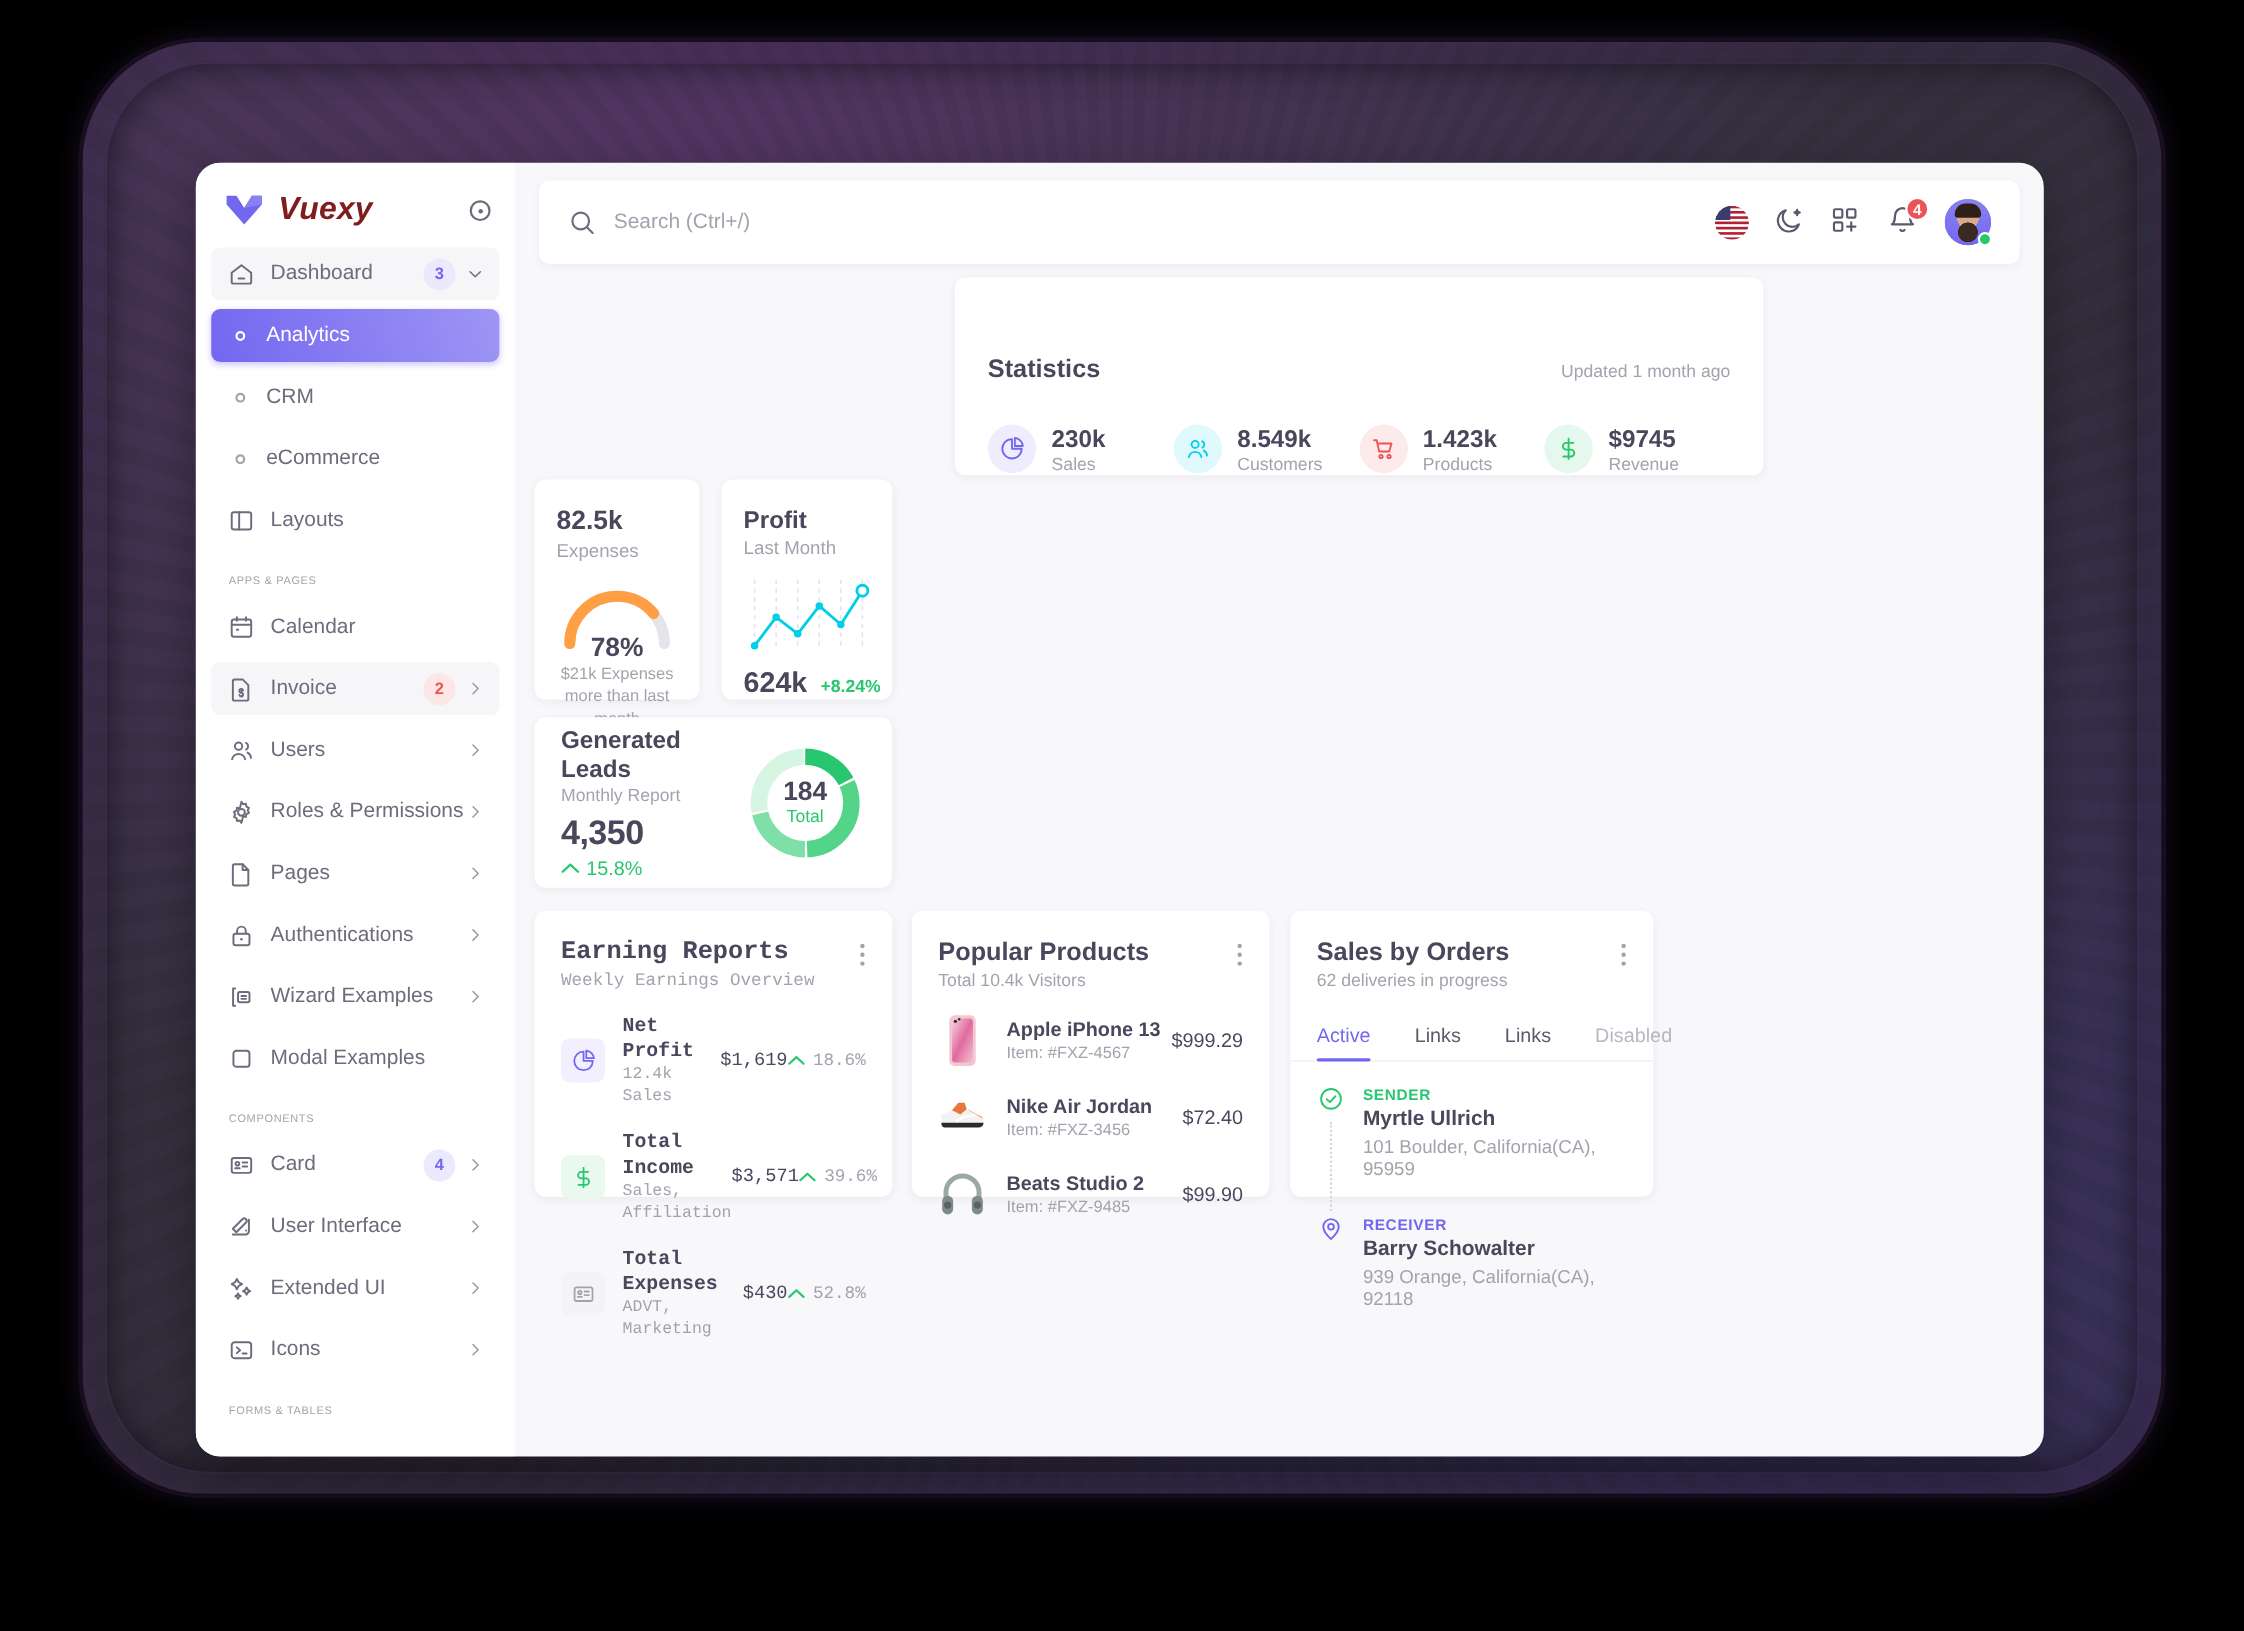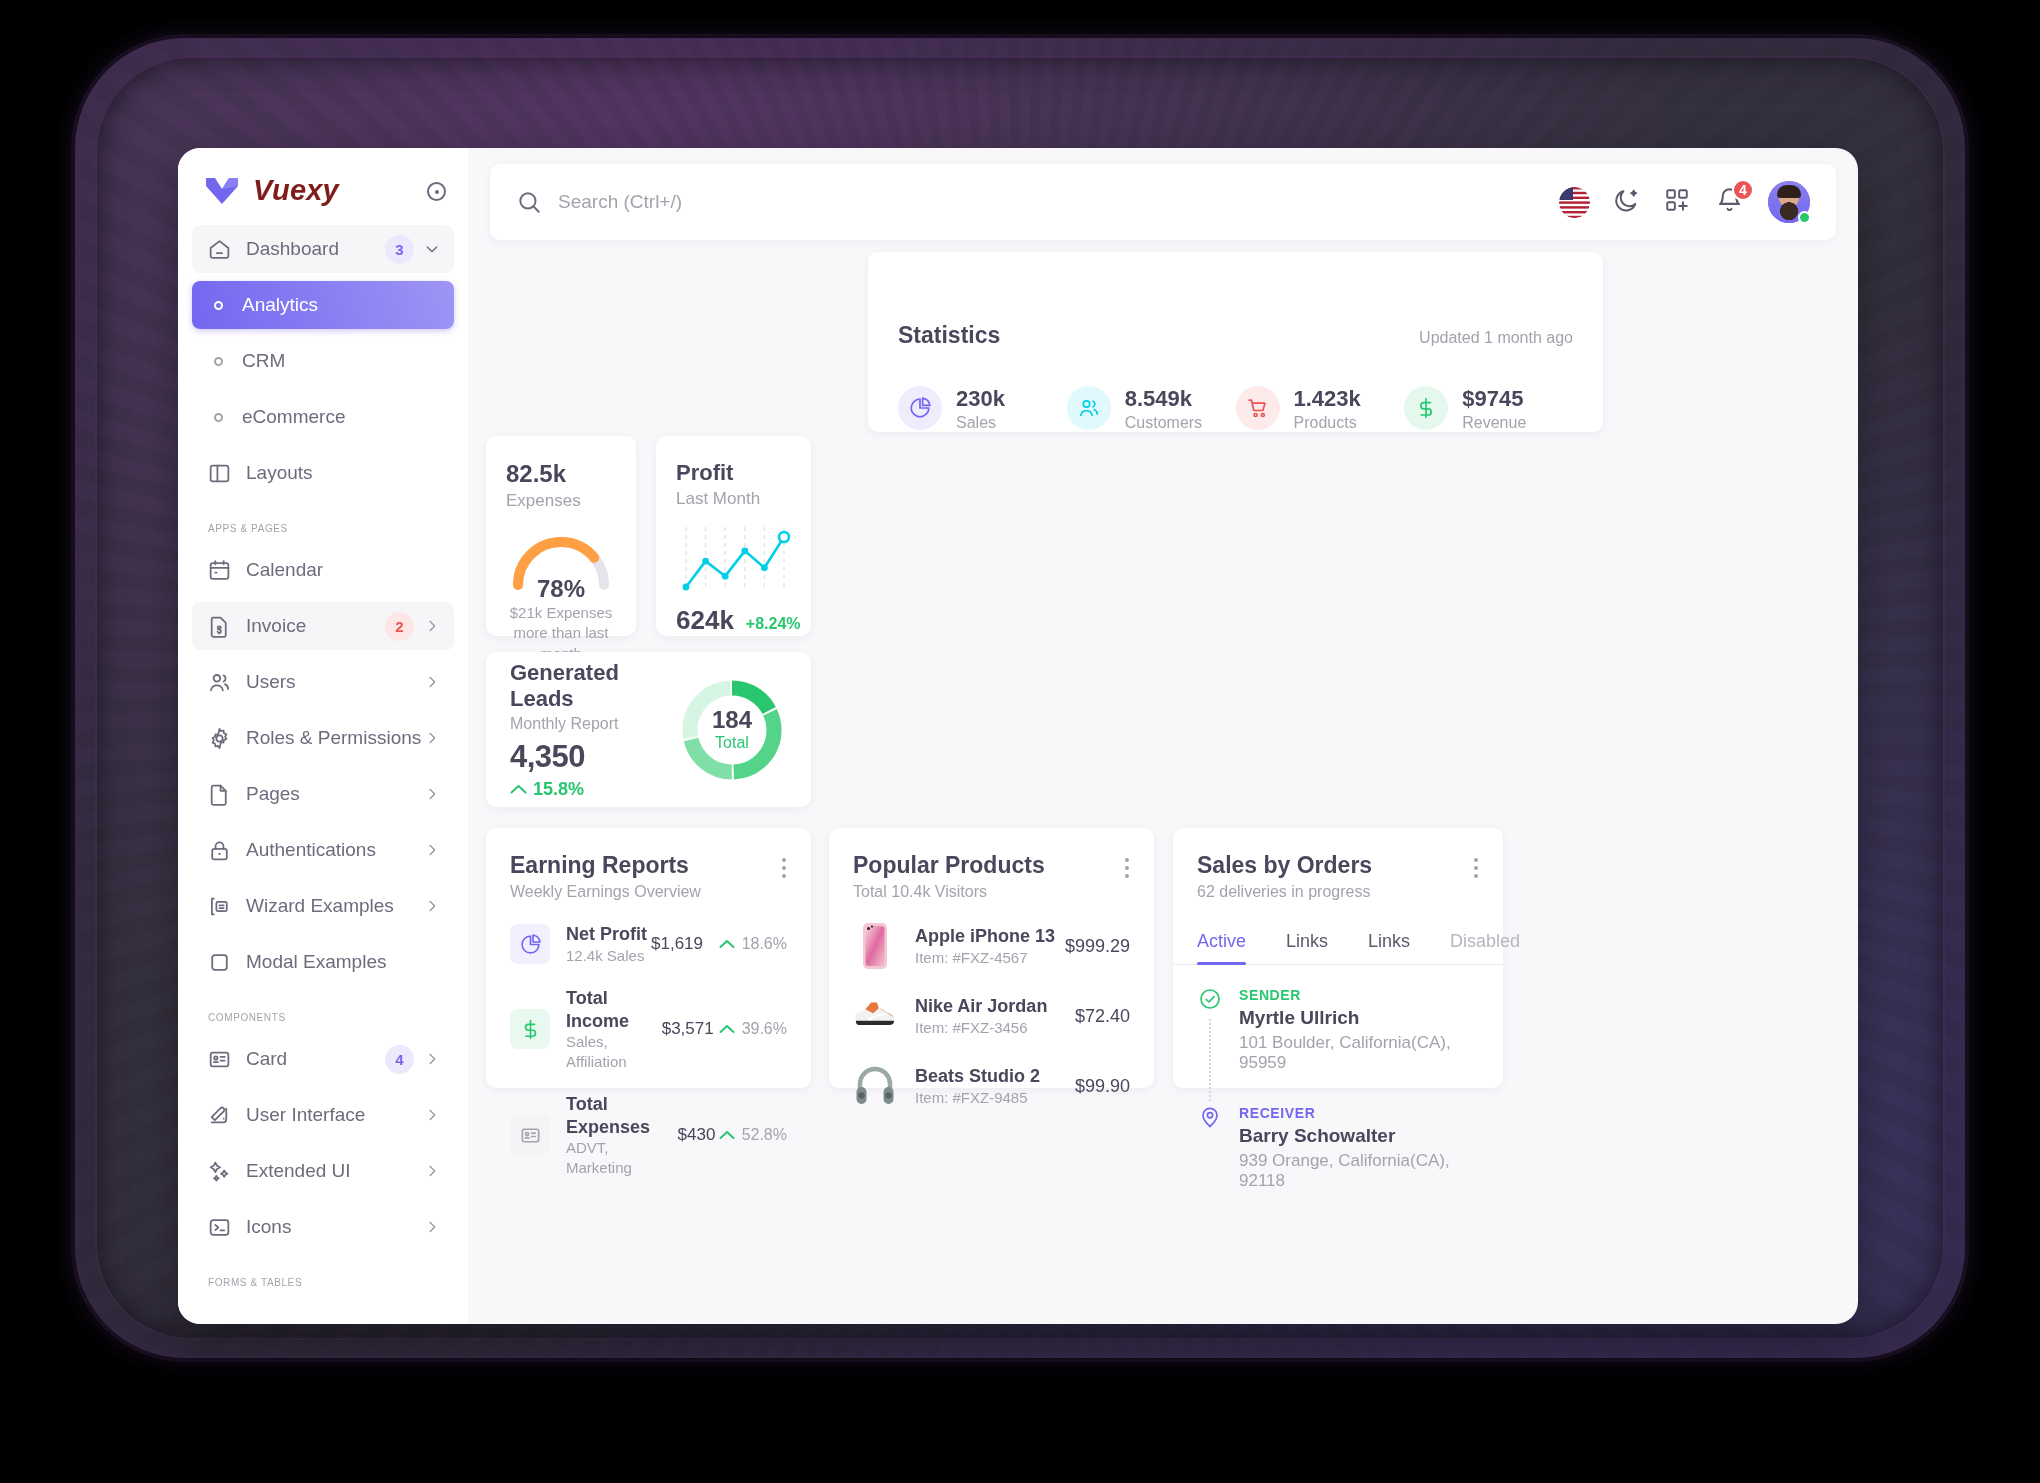--- a/index.html
+++ b/index.html
@@ -216,24 +216,24 @@
   .profit-title { font-size: 22px; font-weight: bold; color:#4b465c;}
   .profit-bottom { display:flex; align-items: baseline; gap: 12px; margin-top: 6px;}
   #profit-val { font-size: 26px; font-weight: bold; color:#4b465c;}
   #profit-pct { font-size:16px; color:#28c76f; font-weight:600;}
 
   
   #leads-card { left: 18px; top: 412px; width: 325px; height: 155px; padding: 24px 24px; }
   #leads-title { font-size: 22px; font-weight: bold; color:#4b465c;}
   #leads-sub { font-size:16px; color:#a5a2ad; margin-top:3px;}
   #leads-num { font-size: 31px; font-weight: bold; color:#4b465c; margin-top:6px; letter-spacing:-.5px;}
-  #leads-delta { font-size:18px; color:#28c76f; font-weight:700; display:flex; align-items:center; gap:6px; margin-top:4px;}
+  #leads-delta { font-size:18px; color:#28c76f; font-weight:400; display:flex; align-items:center; gap:6px; margin-top:4px;}
 
   
-  #earning-card { left: 18px; top: 588px; width: 325px; height: 260px; padding: 24px 24px; }
+  #earning-card { left: 18px; top: 588px; width: 325px; height: 260px; padding: 24px 24px; font-family: Liberation Mono, monospace; }
   #products-card { left: 361px; top: 588px; width: 325px; height: 260px; padding: 24px 24px; }
   #orders-card  { left: 705px; top: 588px; width: 330px; height: 260px; padding: 24px 0 0 0; }
 
   .card-head { display:flex; justify-content: space-between; align-items: flex-start; }
   .card-sub { font-size:16px; color:#a5a2ad; margin-top:4px; }
   .kebab { width:6px; display:flex; flex-direction:column; gap:4px; align-items:center; cursor:pointer; padding-top:6px;}
   .kebab i { width:4px; height:4px; border-radius:50%; background:#a5a2ad; display:block;}
 
   .erow { display:flex; align-items:center; margin-top: 22px; }
   .erow-ico { width:40px; height:40px; border-radius:8px; display:flex; align-items:center; justify-content:center; margin-right:16px; flex:0 0 40px;}

